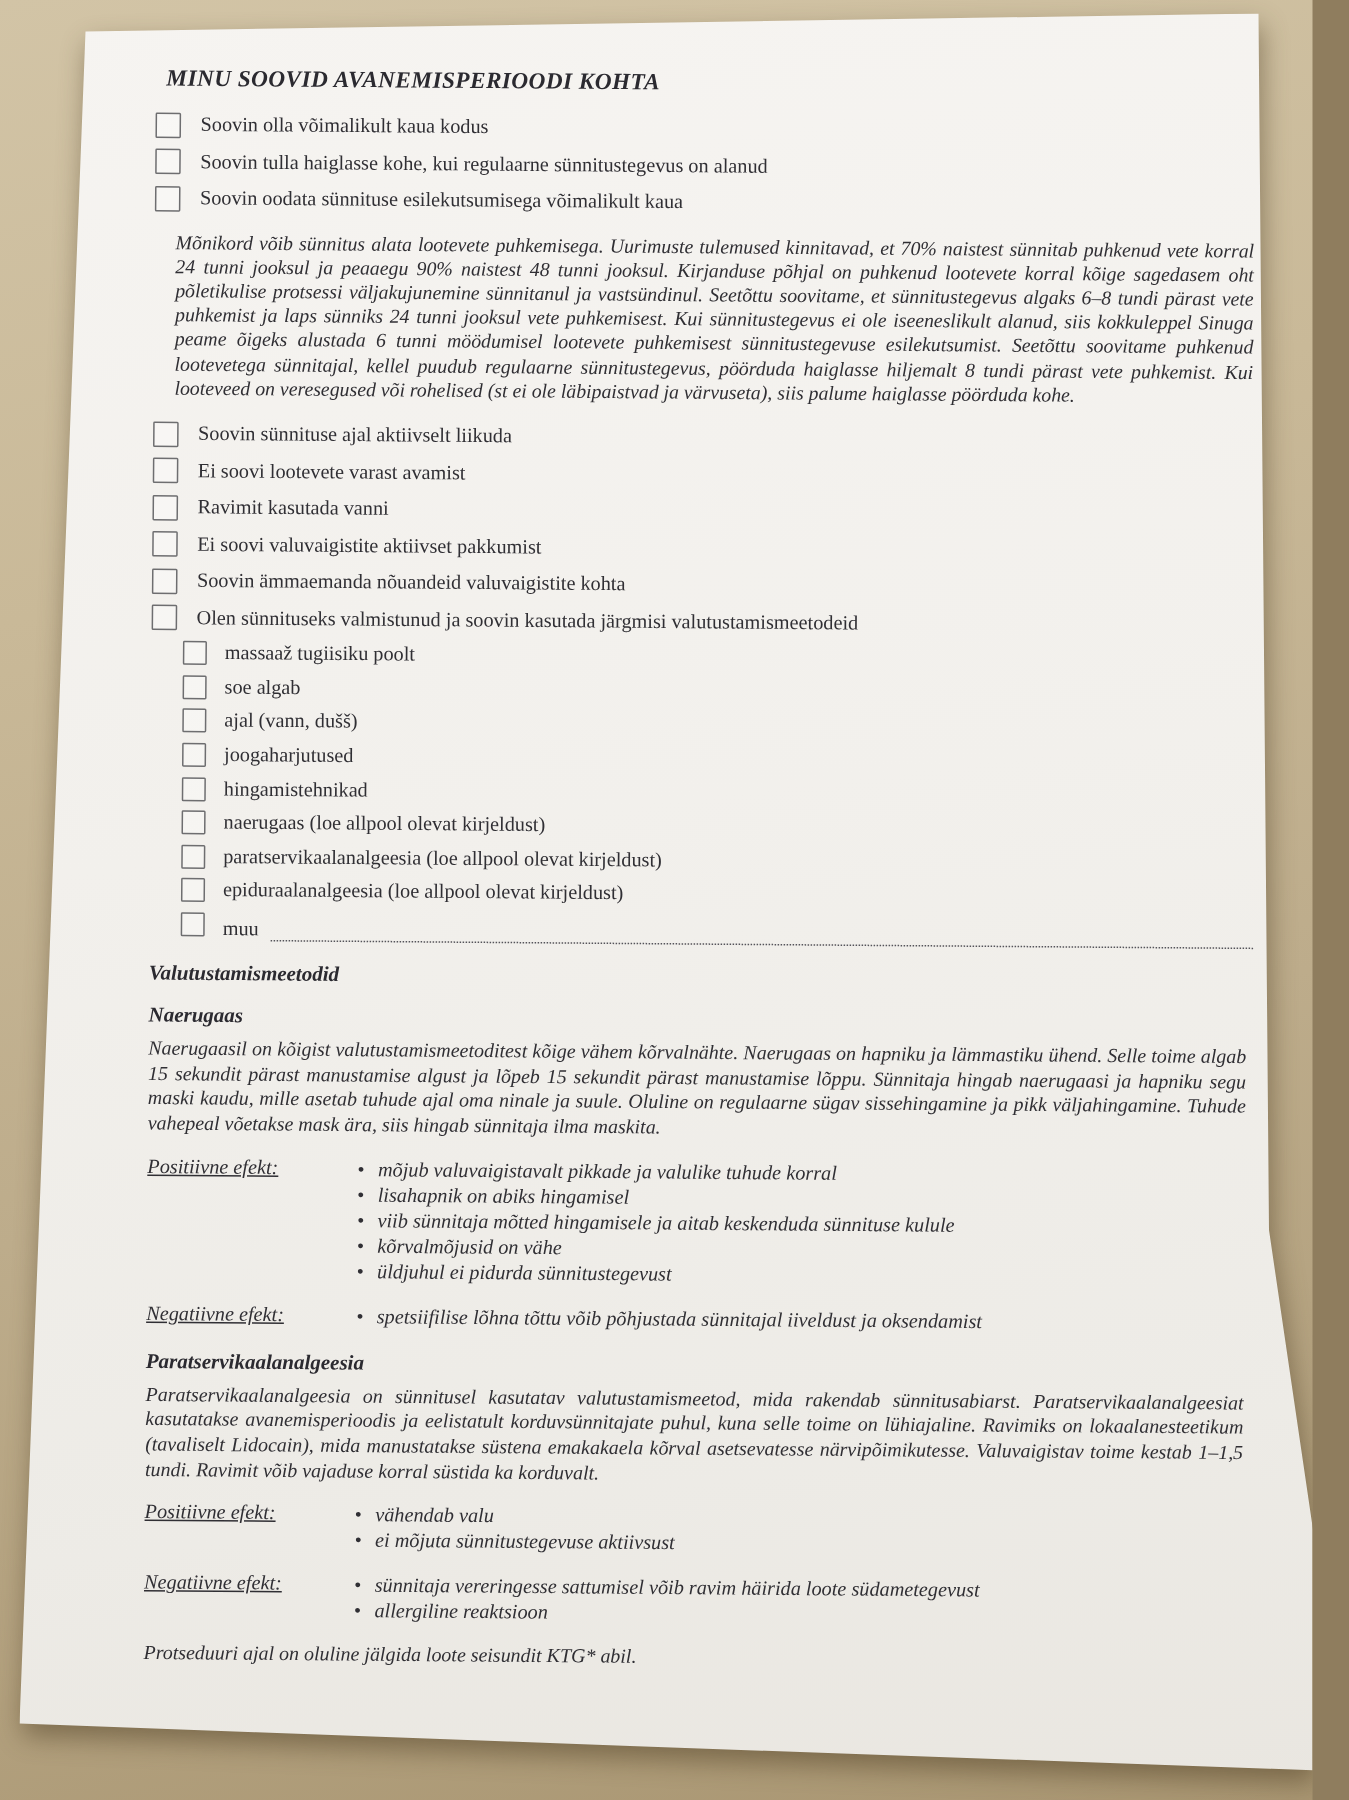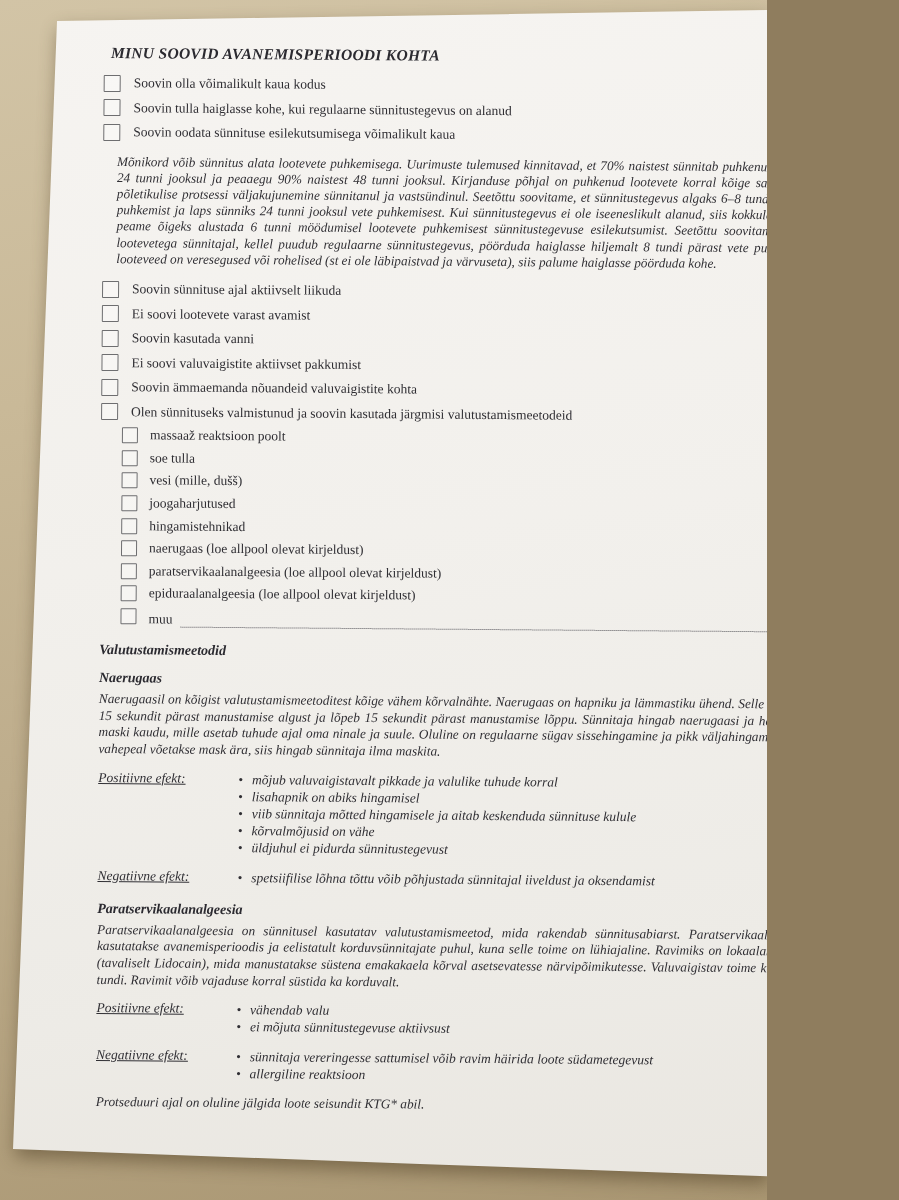--- a/index.html
+++ b/index.html
@@ -1,18 +1,18 @@
 <!DOCTYPE html>
 <html><head>
 <meta charset="utf-8">
 <style>
   html,body{margin:0;padding:0;}
   body{background:#8f7d5e;font-family:"Liberation Serif", serif;}
   .scene{
-    position:relative;width:767px;height:1200px;overflow:hidden;
+    position:relative;width:875px;height:1200px;overflow:hidden;
     background:linear-gradient(168deg,#d2c4a6 0%,#c9b998 30%,#bdac8b 60%,#ac video 0%,#a99672 100%);
     background:linear-gradient(168deg,#d2c4a6 0%,#c9b998 30%,#bdac8b 60%,#a99672 100%);
   }
   .paper-wrap{position:absolute;inset:0;filter:drop-shadow(2px 8px 9px rgba(60,45,20,.45));}
   .paper{
     position:absolute;inset:0;
     clip-path:polygon(57px 21px,839px 9px,846px 820px,899px 1181px,420px 1164px,13px 1149px);
     background:linear-gradient(173deg,#f6f4f1 0%,#f2f0ec 45%,#edebe6 80%,#e9e6e0 100%);
   }
   .content{
@@ -85,48 +85,48 @@
       <div class="cb-row">
         <span class="box"></span>
         <span>Soovin sünnituse ajal aktiivselt liikuda</span>
       </div>
       <div class="cb-row">
         <span class="box"></span>
         <span>Ei soovi lootevete varast avamist</span>
       </div>
       <div class="cb-row">
         <span class="box"></span>
-        <span>Soovin kasutada vanni</span>
+        <span>Ravimit kasutada vanni</span>
       </div>
       <div class="cb-row">
         <span class="box"></span>
         <span>Ei soovi valuvaigistite aktiivset pakkumist</span>
       </div>
       <div class="cb-row">
         <span class="box"></span>
         <span>Soovin ämmaemanda nõuandeid valuvaigistite kohta</span>
       </div>
       <div class="cb-row">
         <span class="box"></span>
         <span>Olen sünnituseks valmistunud ja soovin kasutada järgmisi valutustamismeetodeid</span>
       </div>
     </div>
 
     <div class="sub-options">
       <div class="cb-row">
         <span class="box"></span>
-        <span>massaaž reaktsioon poolt</span>
+        <span>massaaž tugiisiku poolt</span>
       </div>
       <div class="cb-row">
         <span class="box"></span>
-        <span>soe tulla</span>
+        <span>soe algab</span>
       </div>
       <div class="cb-row">
         <span class="box"></span>
-        <span>vesi (mille, dušš)</span>
+        <span>ajal (vann, dušš)</span>
       </div>
       <div class="cb-row">
         <span class="box"></span>
         <span>joogaharjutused</span>
       </div>
       <div class="cb-row">
         <span class="box"></span>
         <span>hingamistehnikad</span>
       </div>
       <div class="cb-row">

